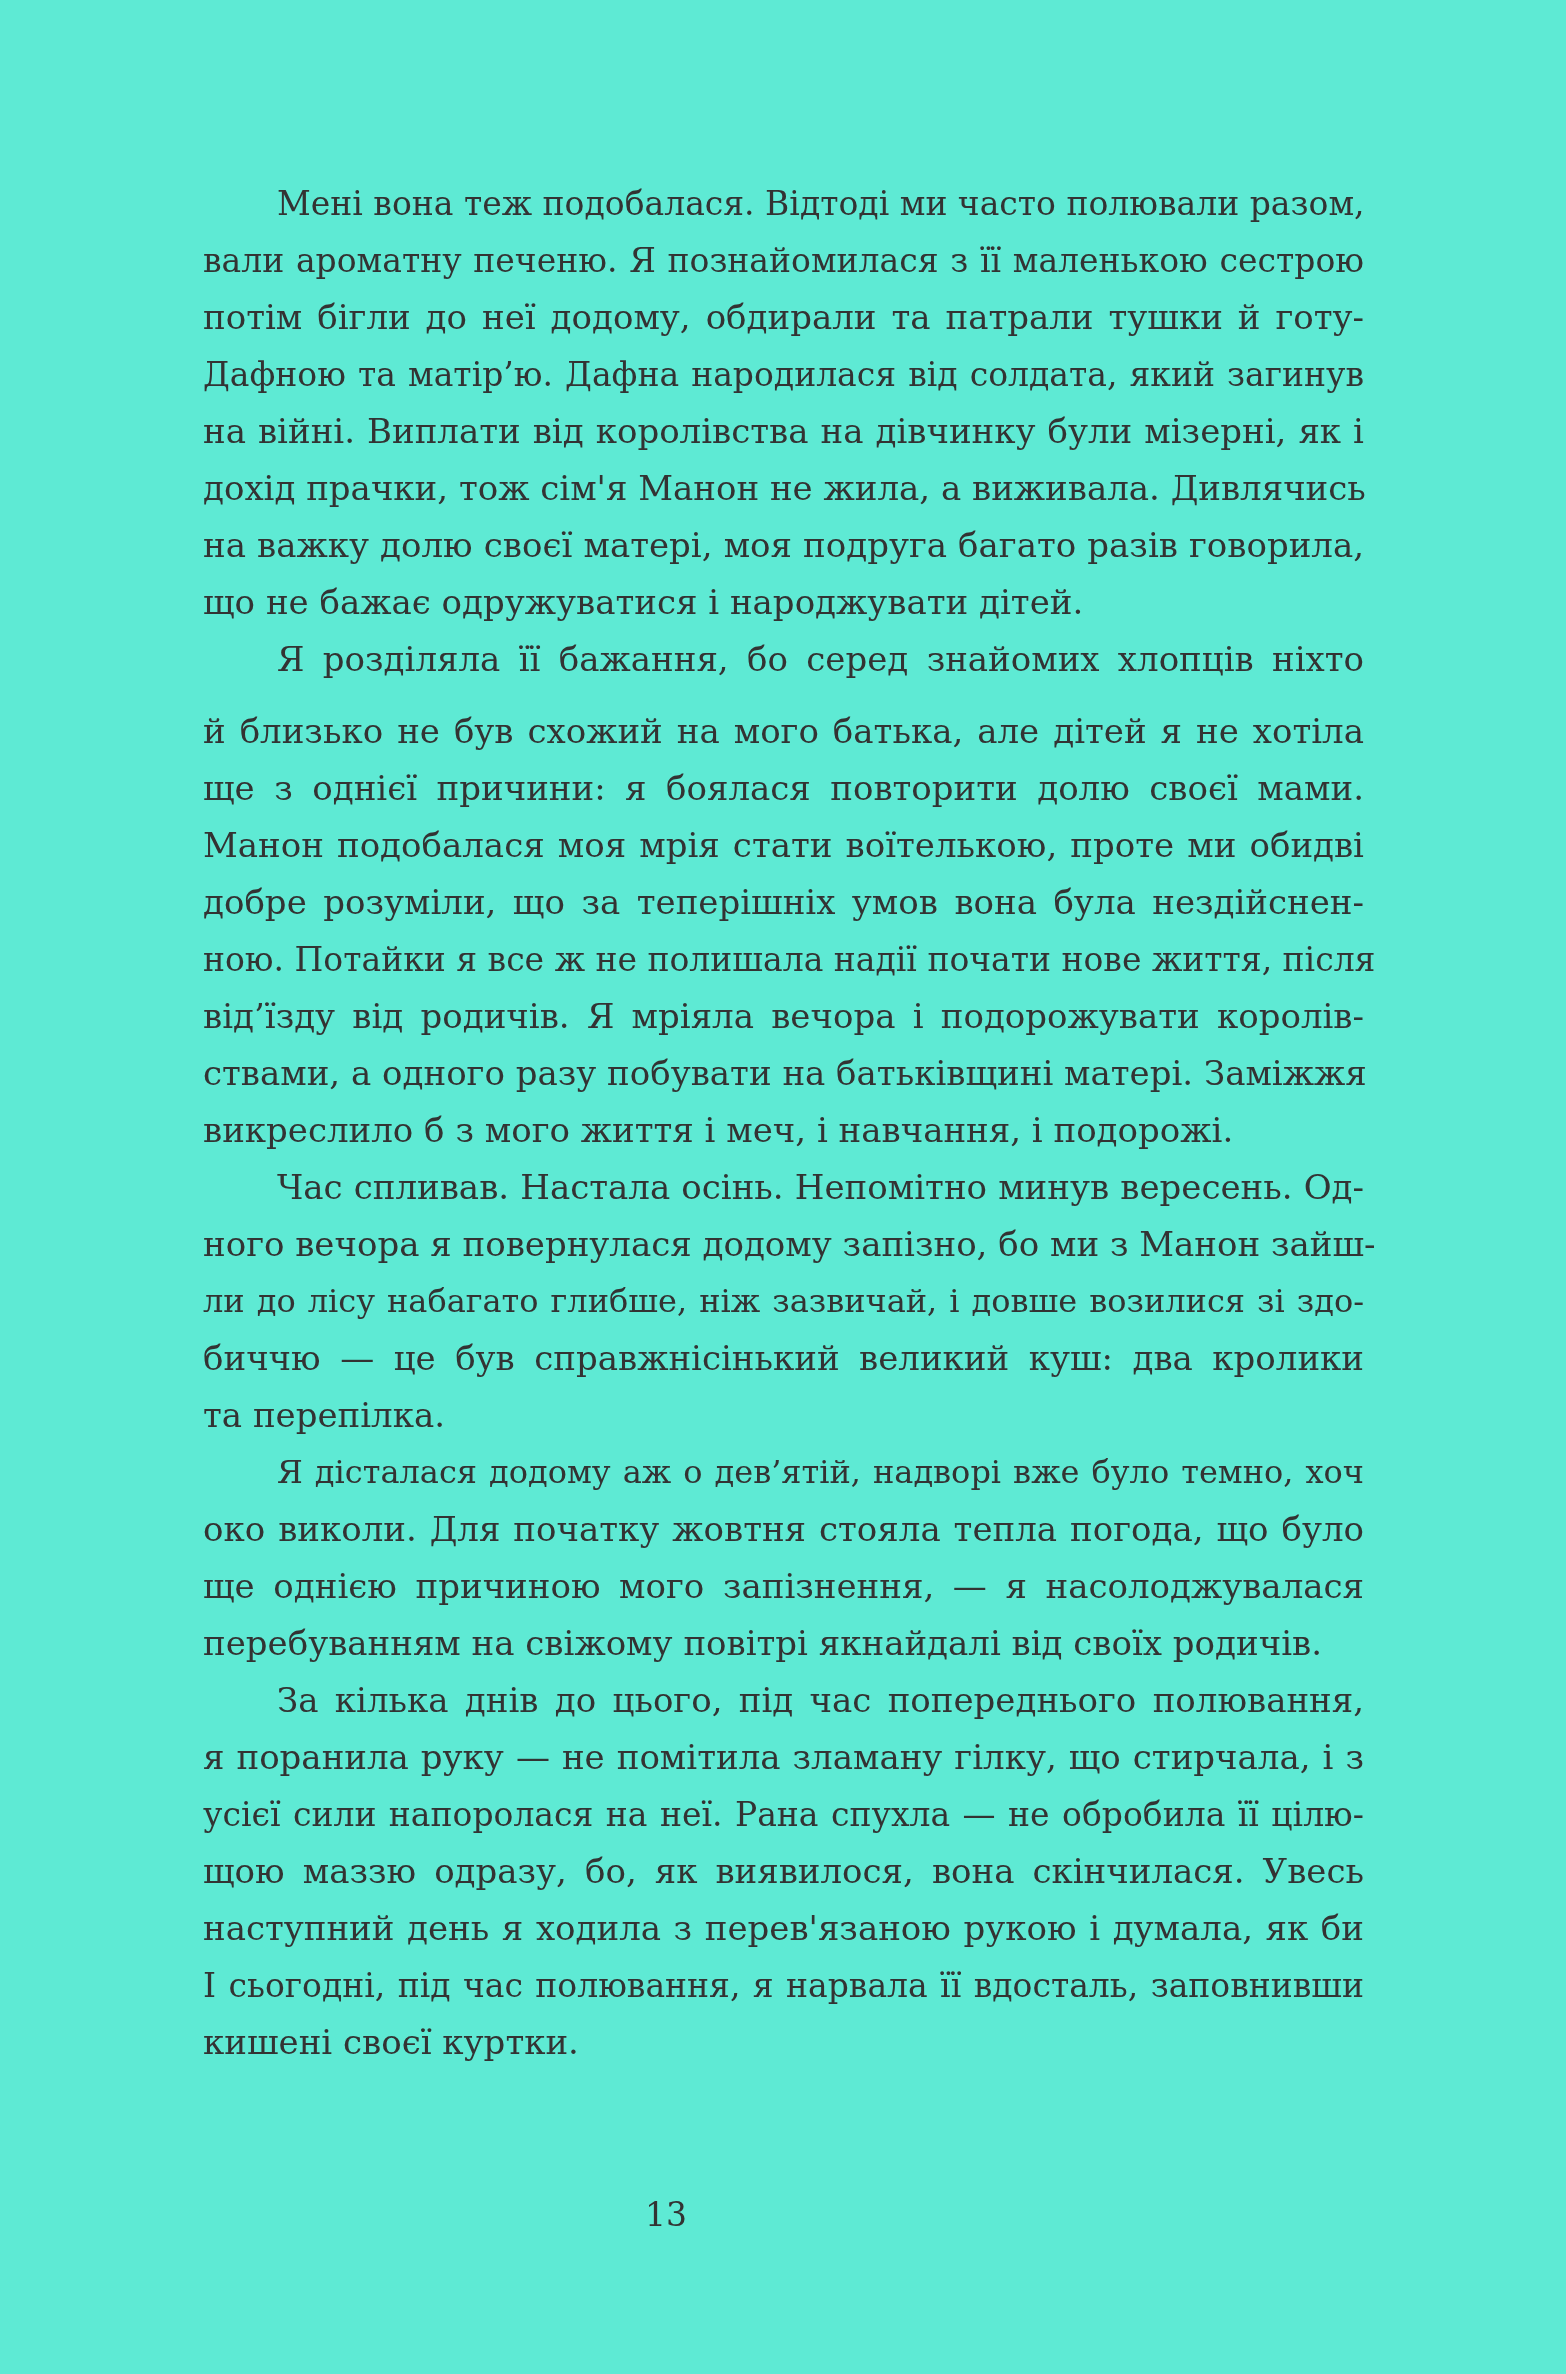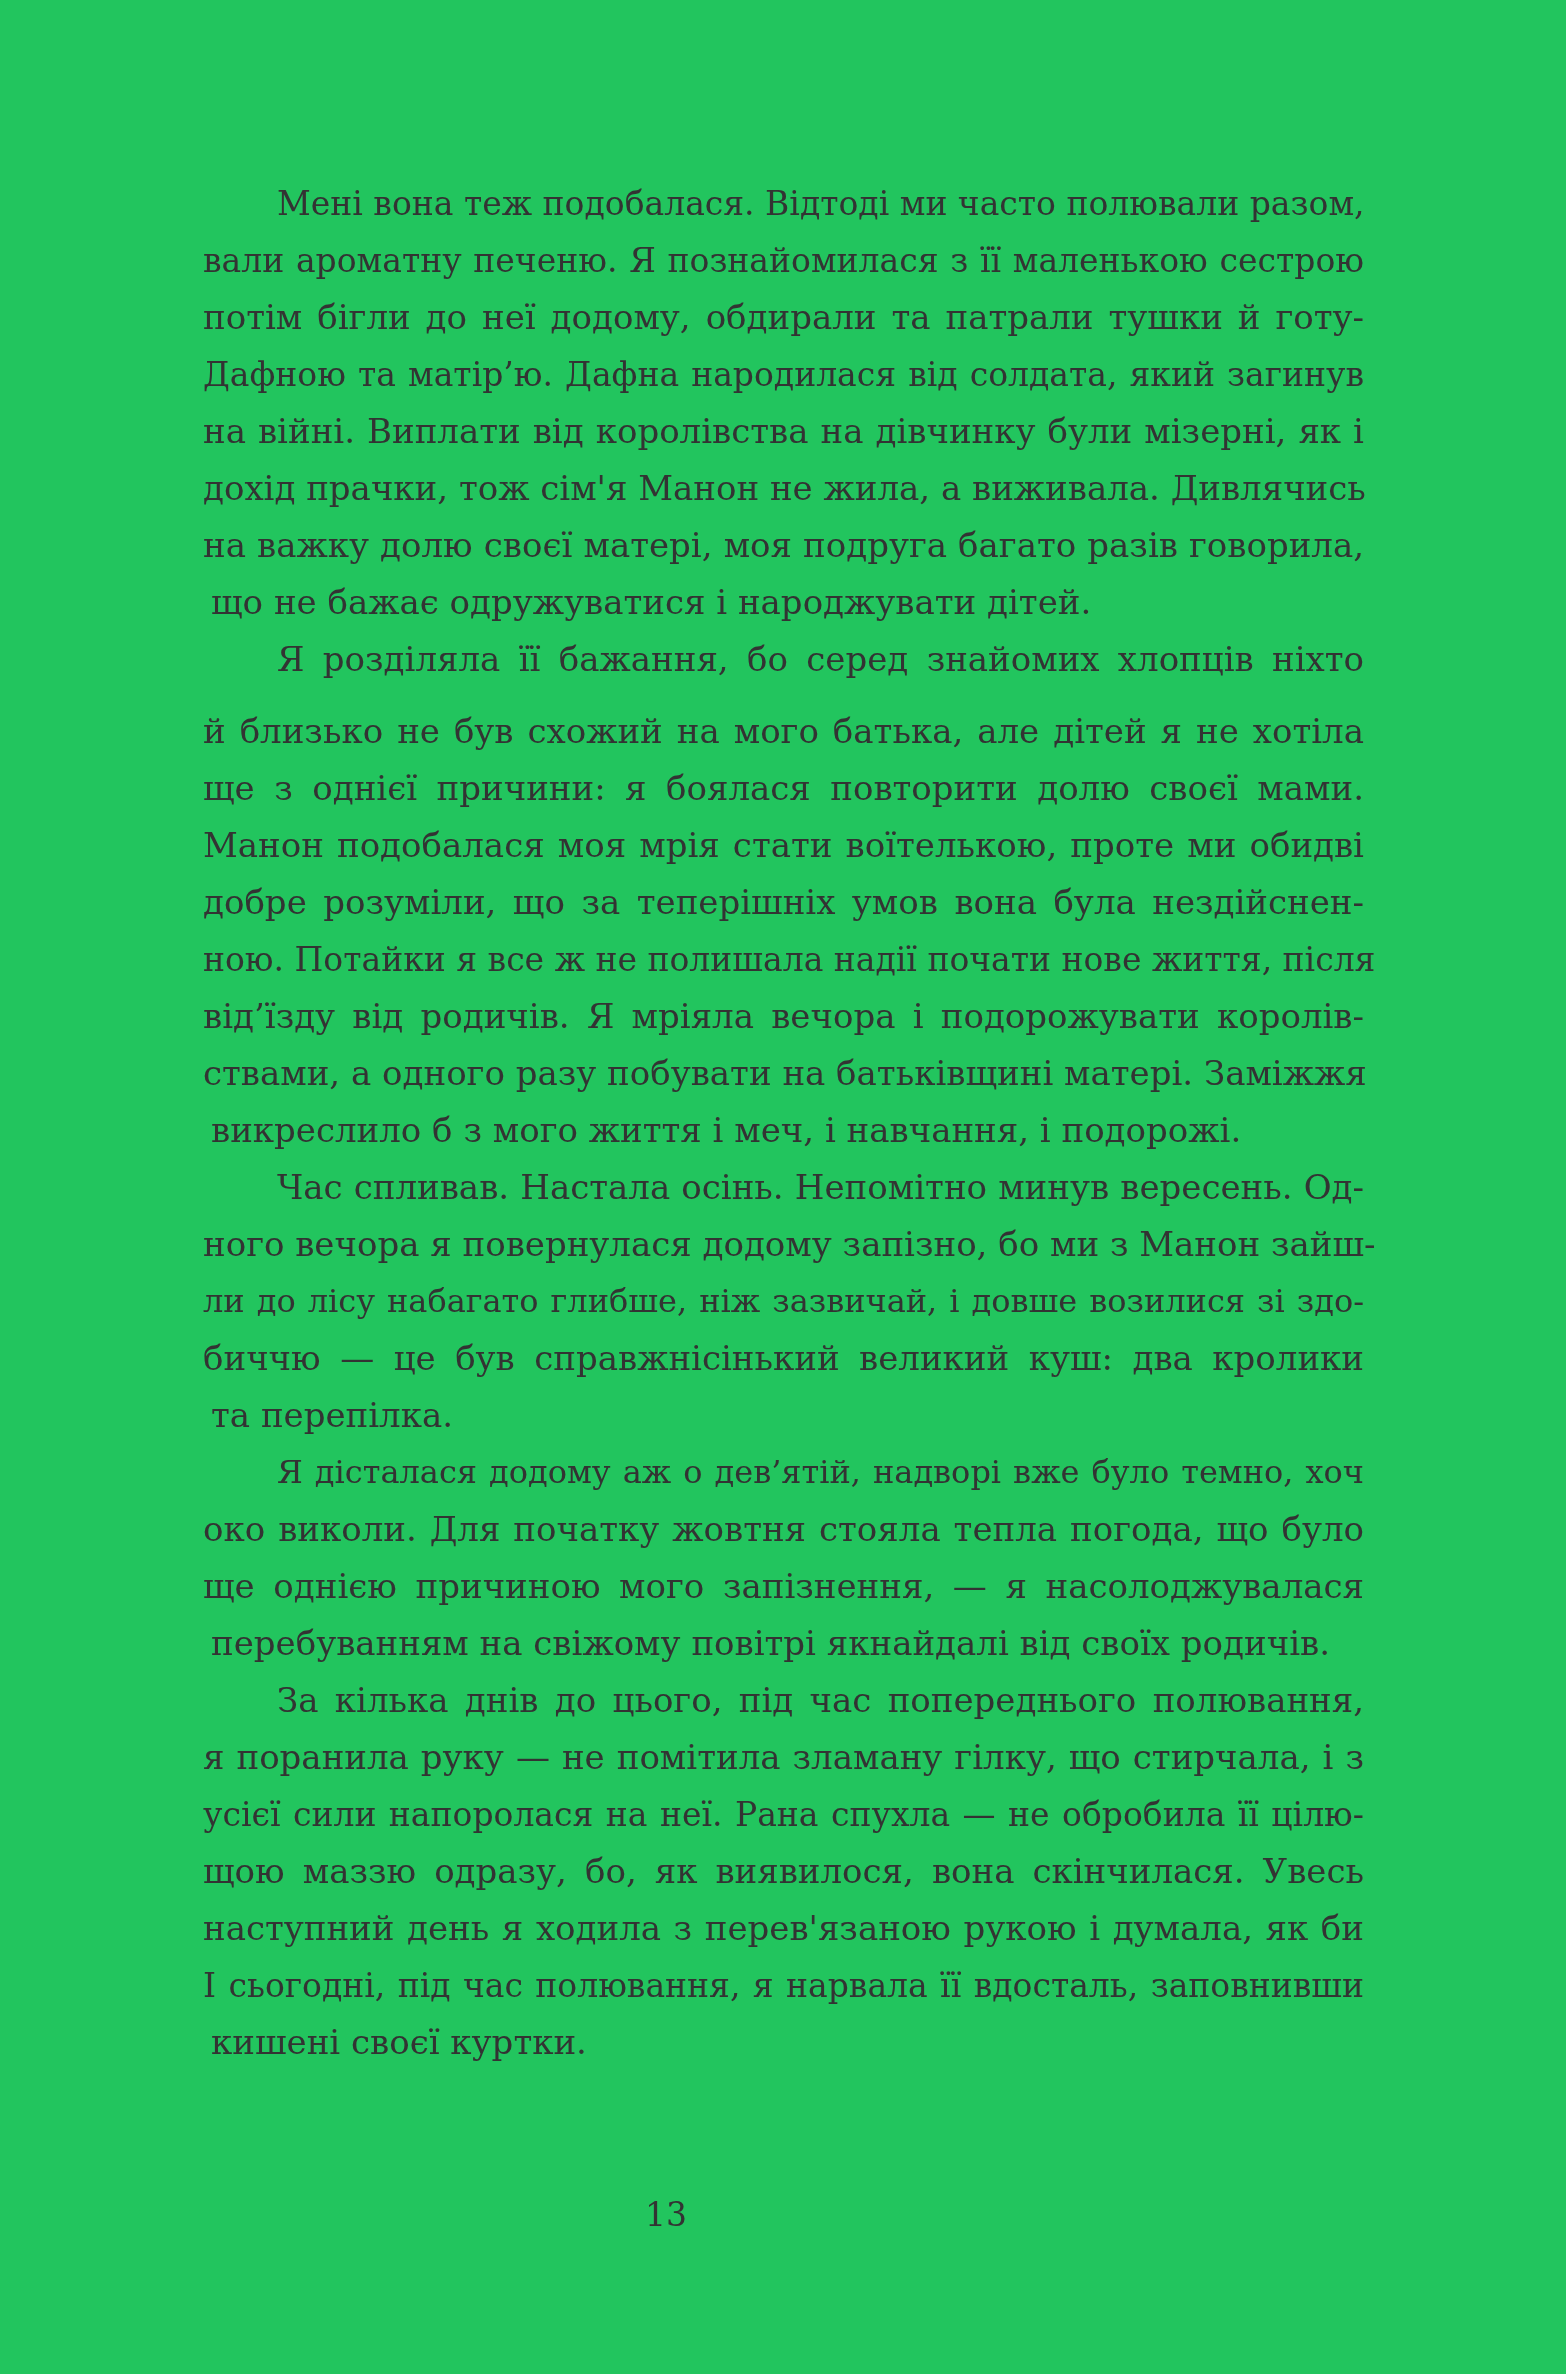--- a/index.html
+++ b/index.html
@@ -13,21 +13,21 @@
       position: relative;
       overflow: hidden;
       font-family: "DejaVu Serif", "Liberation Serif", serif;
       color: #333333;
     }
     .page {
       position: absolute;
       left: 0; top: 0;
       width: 1567px;
       height: 2375px;
-      background: #22c55e;
+      background: #5eead4;
     }
     .text-block {
       position: absolute;
       left: 203px;
       top: 175px;
       width: 1161px;
     }
     .line {
       height: 57px;
       line-height: 57px;
@@ -37,21 +37,20 @@
       text-align-last: justify;
       overflow: visible;
       letter-spacing: 0px;
     }
     .line.first {
       padding-left: 74px;
     }
     .line.last {
       text-align: left;
       text-align-last: left;
-      margin-left: 8px;
     }
     .page-number {
       position: absolute;
       left: 0;
       width: 1332px;
       top: 2189px;
       text-align: center;
       font-size: 33px;
       line-height: 52px;
       color: #333333;

